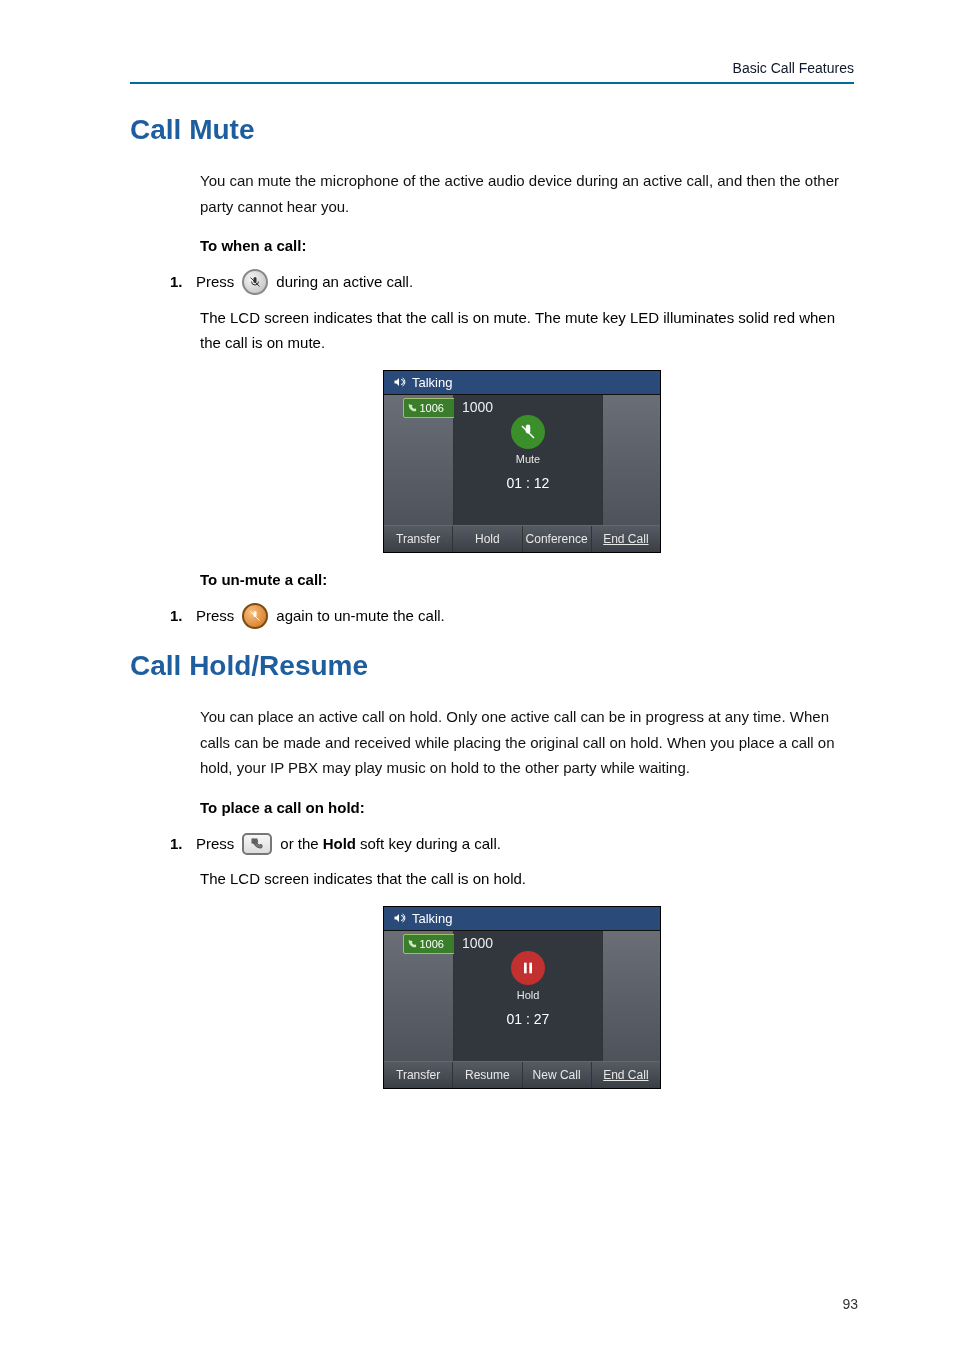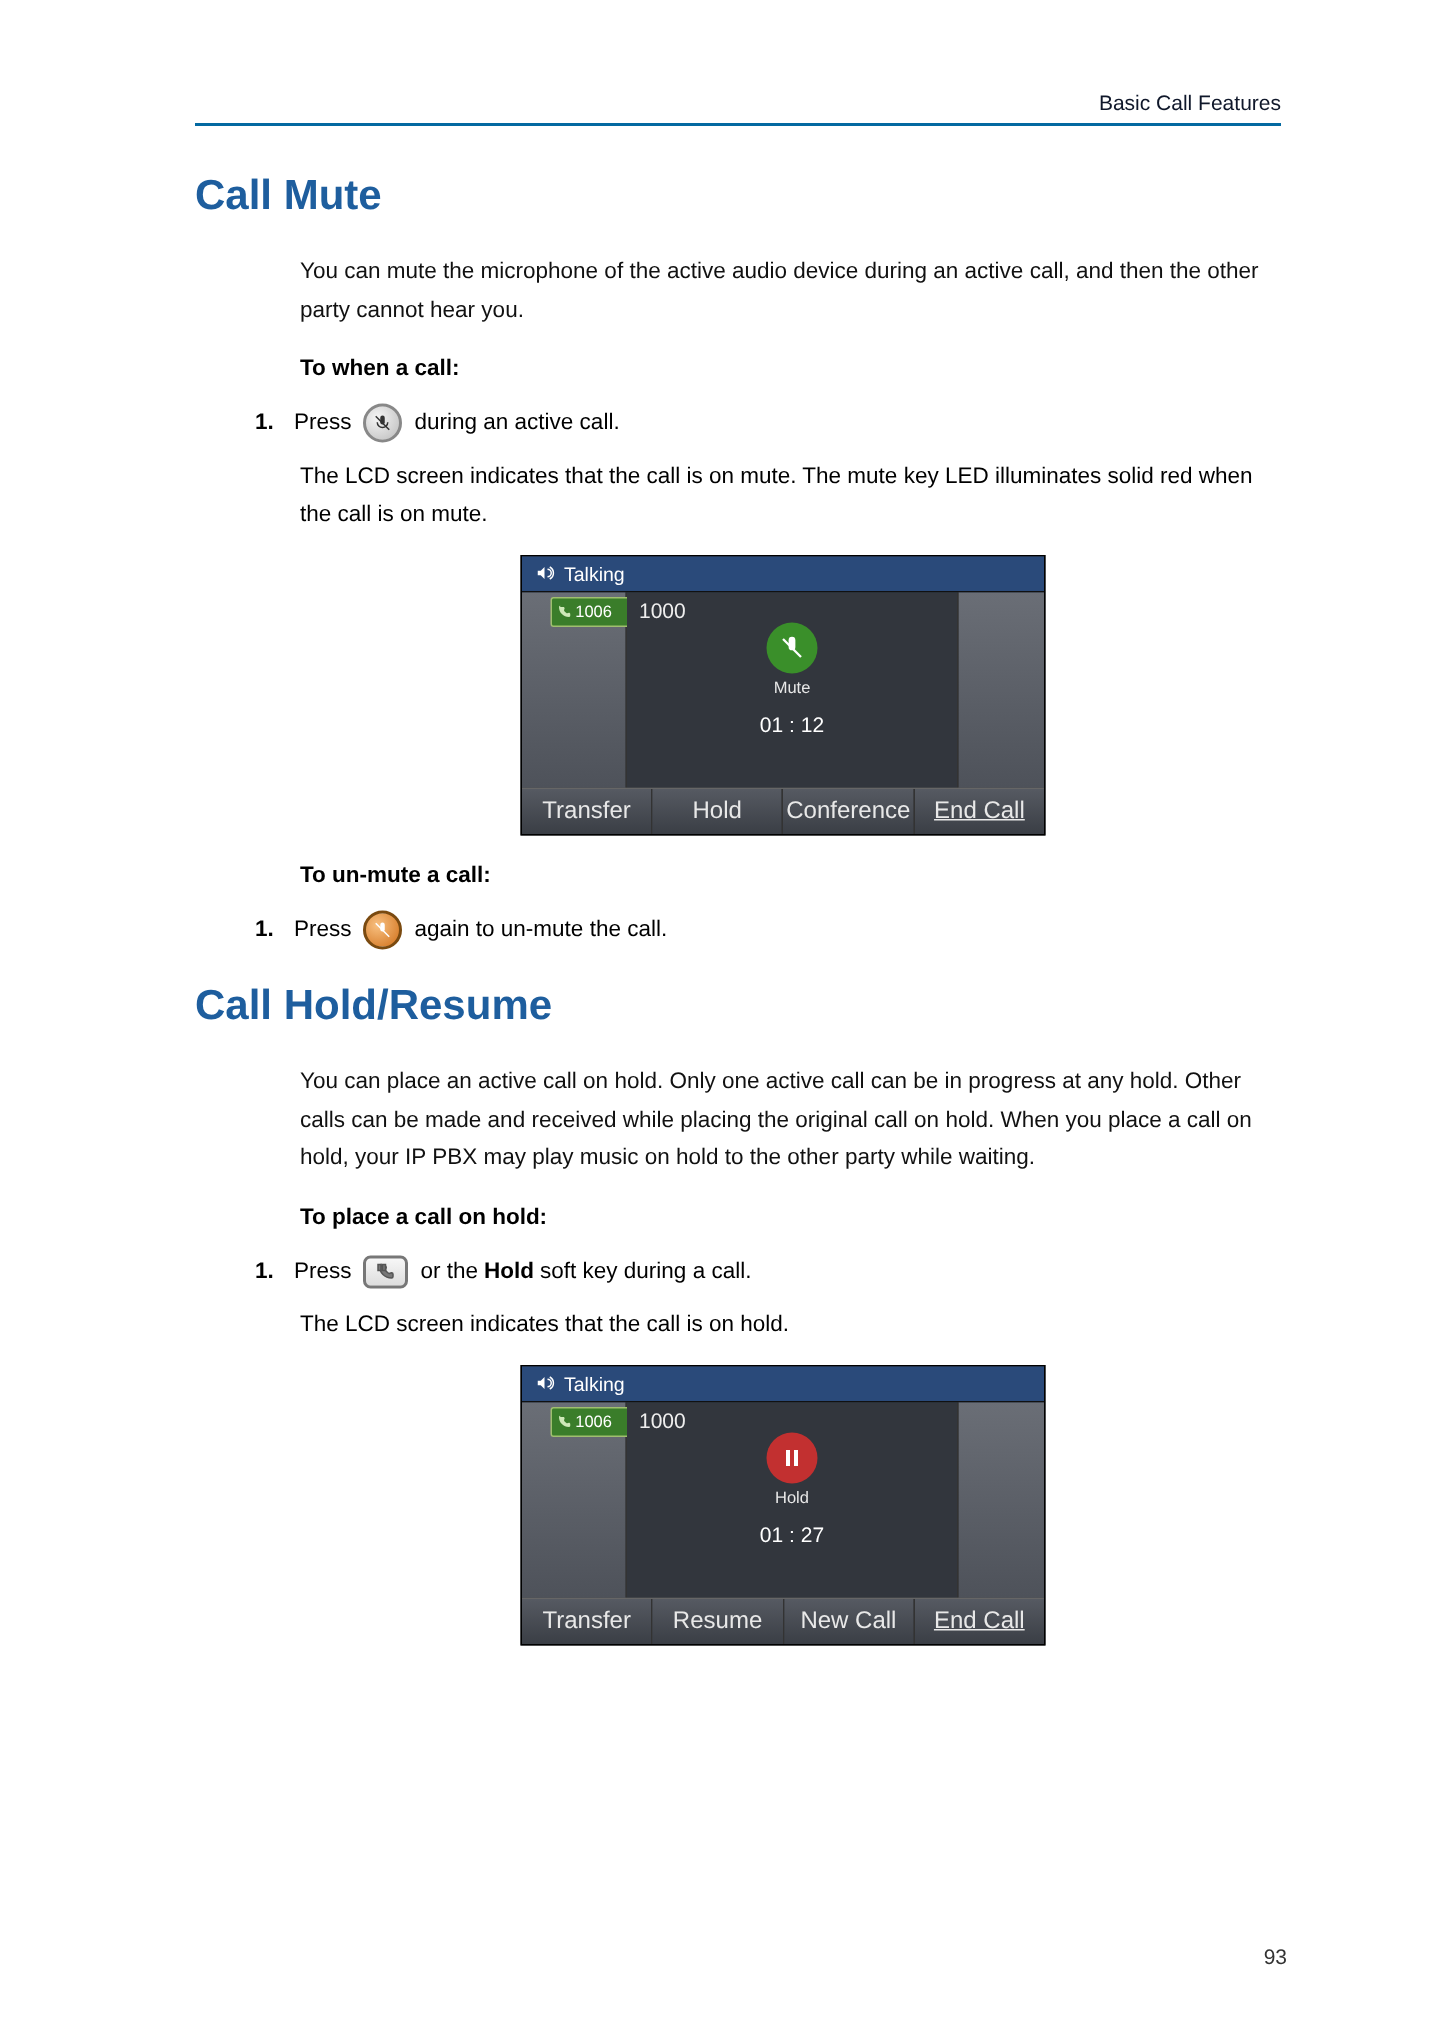--- a/index.html
+++ b/index.html
@@ -71,21 +71,21 @@
   }
   .indent-para { margin-left: -4px; }
   .sub-para {
     font-size: 15px;
     line-height: 1.7;
     margin: 6px 0 14px 0;
   }
 
   
   .phone {
-    width: 350px;
+    width: 278px;
     margin: 4px auto 18px auto;
     border: 1px solid #000;
     background: #3a3e45;
     font-family: Arial, sans-serif;
   }
   .phone-title {
     background: #2a4a7a;
     color: #fff;
     font-size: 13px;
     padding: 4px 8px;
@@ -151,21 +151,21 @@
     border-left: 1px solid #333;
   }
   .softkeys {
     display: flex;
     border-top: 1px solid #666;
   }
   .softkeys div {
     flex: 1;
     text-align: center;
     padding: 6px 2px;
-    font-size: 16px;
+    font-size: 12px;
     color: #e8e8e8;
     background: linear-gradient(#565a62,#3a3e45);
     border-right: 1px solid #333;
   }
   .softkeys div:last-child { border-right: none; text-decoration: underline; }
   .page-num {
     position: absolute;
     bottom: 38px;
     right: 96px;
     font-size: 14px;
@@ -252,21 +252,21 @@
               <line x1="3" y1="3" x2="21" y2="21" stroke="#fff" stroke-width="2"></line>
             </svg>
         </span>
         <span>again to un-mute the call.</span>
       </span>
     </div>
   </div>
 
   <h1 class="section">Call Hold/Resume</h1>
   <div class="body-block">
-    <p class="para">You can place an active call on hold. Only one active call can be in progress at any hold. Other calls can be made and received while placing the original call on hold. When you place a call on hold, your IP PBX may play music on hold to the other party while waiting.</p>
+    <p class="para">You can place an active call on hold. Only one active call can be in progress at any time. When calls can be made and received while placing the original call on hold. When you place a call on hold, your IP PBX may play music on hold to the other party while waiting.</p>
 
     <p class="subhead">To place a call on hold:</p>
 
     <div class="step-row">
       <span class="step-num">1.</span>
       <span class="step-text">
         <span>Press</span>
         <span class="icon-hold-key">
           <svg width="14" height="12" viewBox="0 0 24 24" fill="none" stroke="#555" stroke-width="2">
               <path d="M6 2c-1 0-2 1-2 2 0 9 7 16 16 16 1 0 2-1 2-2v-3c0-1-1-2-2-2l-3 1c-1 0-2-1-3-2s-2-2-2-3l1-3c0-1-1-2-2-2H6z" fill="#777"></path>

